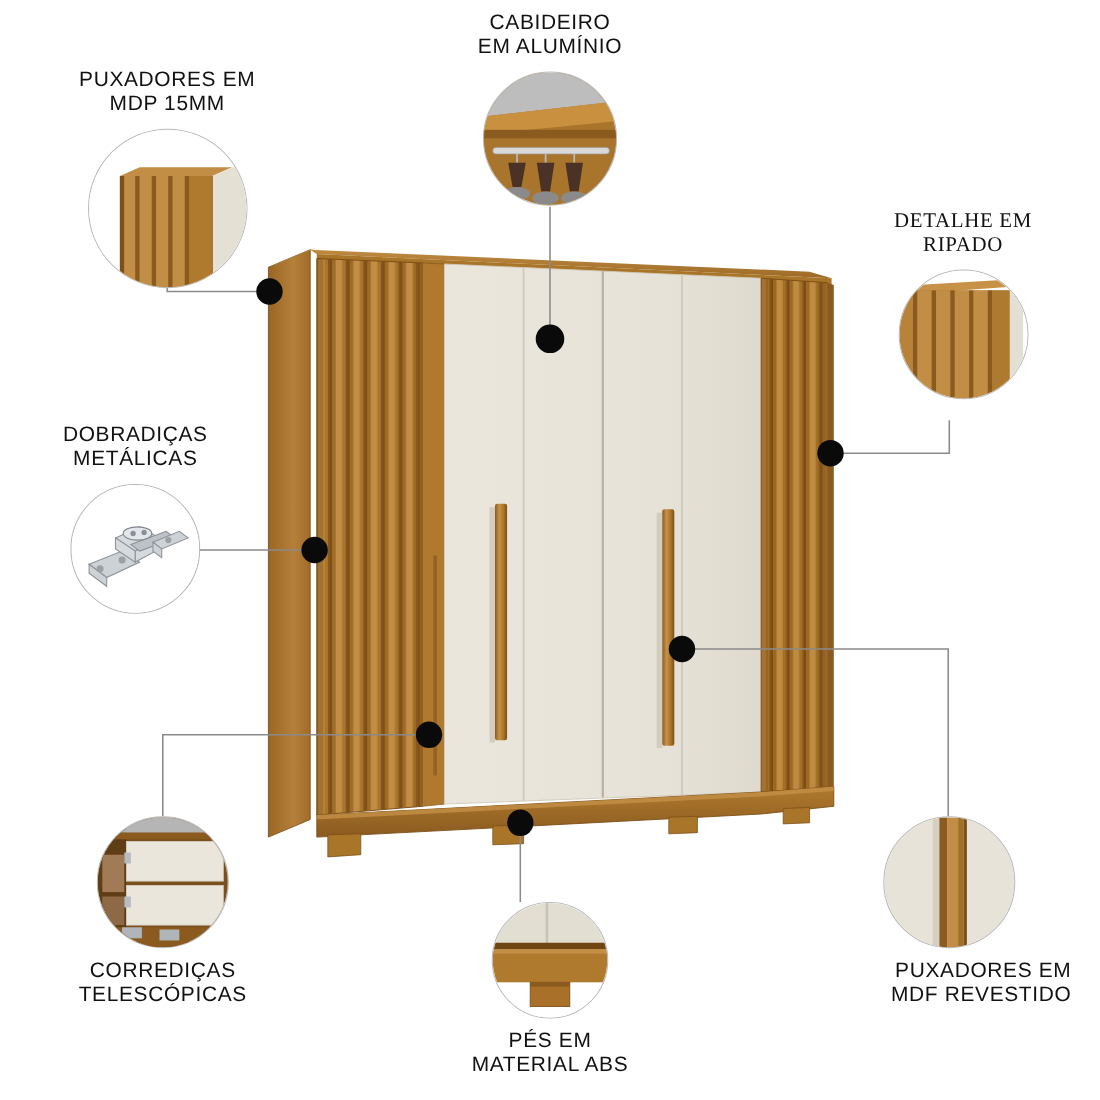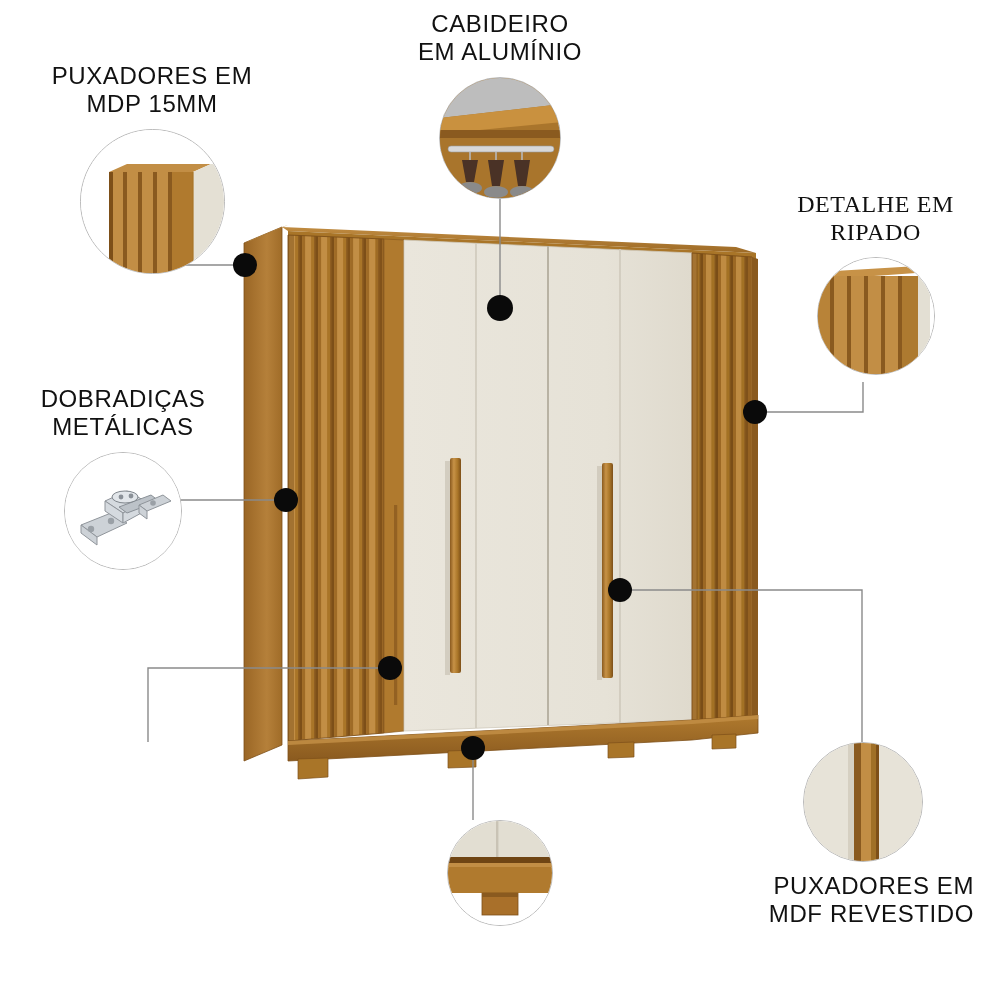--- a/index.html
+++ b/index.html
@@ -41,21 +41,21 @@
     z-index: 2;
   }
 
   
   .callout {
     position: absolute;
     z-index: 4;
     text-align: center;
   }
   .callout .label {
-    font-size: 24px;
+    font-size: 19px;
     line-height: 1.18;
     letter-spacing: 0.6px;
     color: #111111;
     white-space: pre-line;
     font-weight: 400;
   }
   .thumb {
     border-radius: 50%;
     overflow: hidden;
     position: relative;
@@ -307,20 +307,46 @@
 
         <g stroke="#7f858b" stroke-width="1" fill="#e2e6ea">
           <ellipse cx="60" cy="44" rx="13" ry="6"></ellipse>
         </g>
         <circle cx="56" cy="44" r="2.4" fill="#8a9097"></circle>
         <circle cx="66" cy="43" r="2.4" fill="#8a9097"></circle>
       </svg>
     </div>
   </div>
 
+  <div class="callout above" style="left:38px; top:742px; width:220px;">
+    <div class="thumb" style="width:120px; height:120px;">
+      <svg viewBox="0 0 120 120" width="120" height="120">
+        <rect x="0" y="0" width="120" height="120" fill="#7a4f1c"></rect>
+
+        <rect x="0" y="0" width="26" height="120" fill="#5f3d15"></rect>
+        <rect x="4" y="34" width="20" height="34" fill="#a07b56"></rect>
+        <rect x="4" y="72" width="20" height="26" fill="#8d6a45"></rect>
+
+        <rect x="26" y="22" width="88" height="36" fill="#eae6dc" stroke="#d3cdbf" stroke-width="0.8"></rect>
+        <rect x="26" y="62" width="88" height="36" fill="#eae6dc" stroke="#d3cdbf" stroke-width="0.8"></rect>
+
+        <rect x="24" y="32" width="6" height="10" fill="#b7bcc1"></rect>
+        <rect x="24" y="72" width="6" height="10" fill="#b7bcc1"></rect>
+
+        <rect x="0" y="0" width="120" height="14" fill="#b5b5b5"></rect>
+        <rect x="0" y="14" width="120" height="6" fill="#8a5a1f"></rect>
+
+        <rect x="0" y="100" width="120" height="20" fill="#8a5a1f"></rect>
+        <rect x="22" y="100" width="18" height="10" fill="#b0b5ba"></rect>
+        <rect x="56" y="102" width="18" height="10" fill="#b0b5ba"></rect>
+      </svg>
+    </div>
+    <div class="label">CORREDIÇAS
+TELESCÓPICAS</div>
+  </div>
 
   <div class="callout above" style="left:752px; top:742px; width:222px;text-align:right;">
     <div class="thumb" style="width:120px; height:120px;">
       <svg viewBox="0 0 120 120" width="120" height="120">
         <rect x="0" y="0" width="120" height="120" fill="#e7e3d8"></rect>
         <rect x="44" y="0" width="6" height="120" fill="#d6d0c2"></rect>
         <rect x="50" y="0" width="7" height="120" fill="#8a5a1f"></rect>
         <rect x="57" y="0" width="10" height="120" fill="#c28e45"></rect>
         <rect x="67" y="0" width="5" height="120" fill="#a07027"></rect>
         <rect x="72" y="0" width="3" height="120" fill="#7d4f18"></rect>
@@ -339,20 +365,22 @@
         <rect x="48" y="0" width="2.4" height="36" fill="#c9c3b5"></rect>
 
         <rect x="0" y="36" width="106" height="6" fill="#6f4514"></rect>
         <rect x="0" y="42" width="106" height="30" fill="#b07a2e"></rect>
         <rect x="0" y="42" width="106" height="4" fill="#c28e45"></rect>
 
         <rect x="34" y="72" width="36" height="22" fill="#a9702a" stroke="#7d4f18" stroke-width="0.8"></rect>
         <rect x="34" y="72" width="36" height="4" fill="#8a5a1f"></rect>
       </svg>
     </div>
+    <div class="label">PÉS EM
+MATERIAL ABS</div>
   </div>
 
   <div class="dot" style="left:233px; top:253px; width:24px; height:24px;"></div>
   <div class="dot" style="left:487px; top:295px; width:26px; height:26px;"></div>
   <div class="dot" style="left:743px; top:400px; width:24px; height:24px;"></div>
   <div class="dot" style="left:274px; top:488px; width:24px; height:24px;"></div>
   <div class="dot" style="left:378px; top:656px; width:24px; height:24px;"></div>
   <div class="dot" style="left:608px; top:578px; width:24px; height:24px;"></div>
   <div class="dot" style="left:461px; top:736px; width:24px; height:24px;"></div>
 

